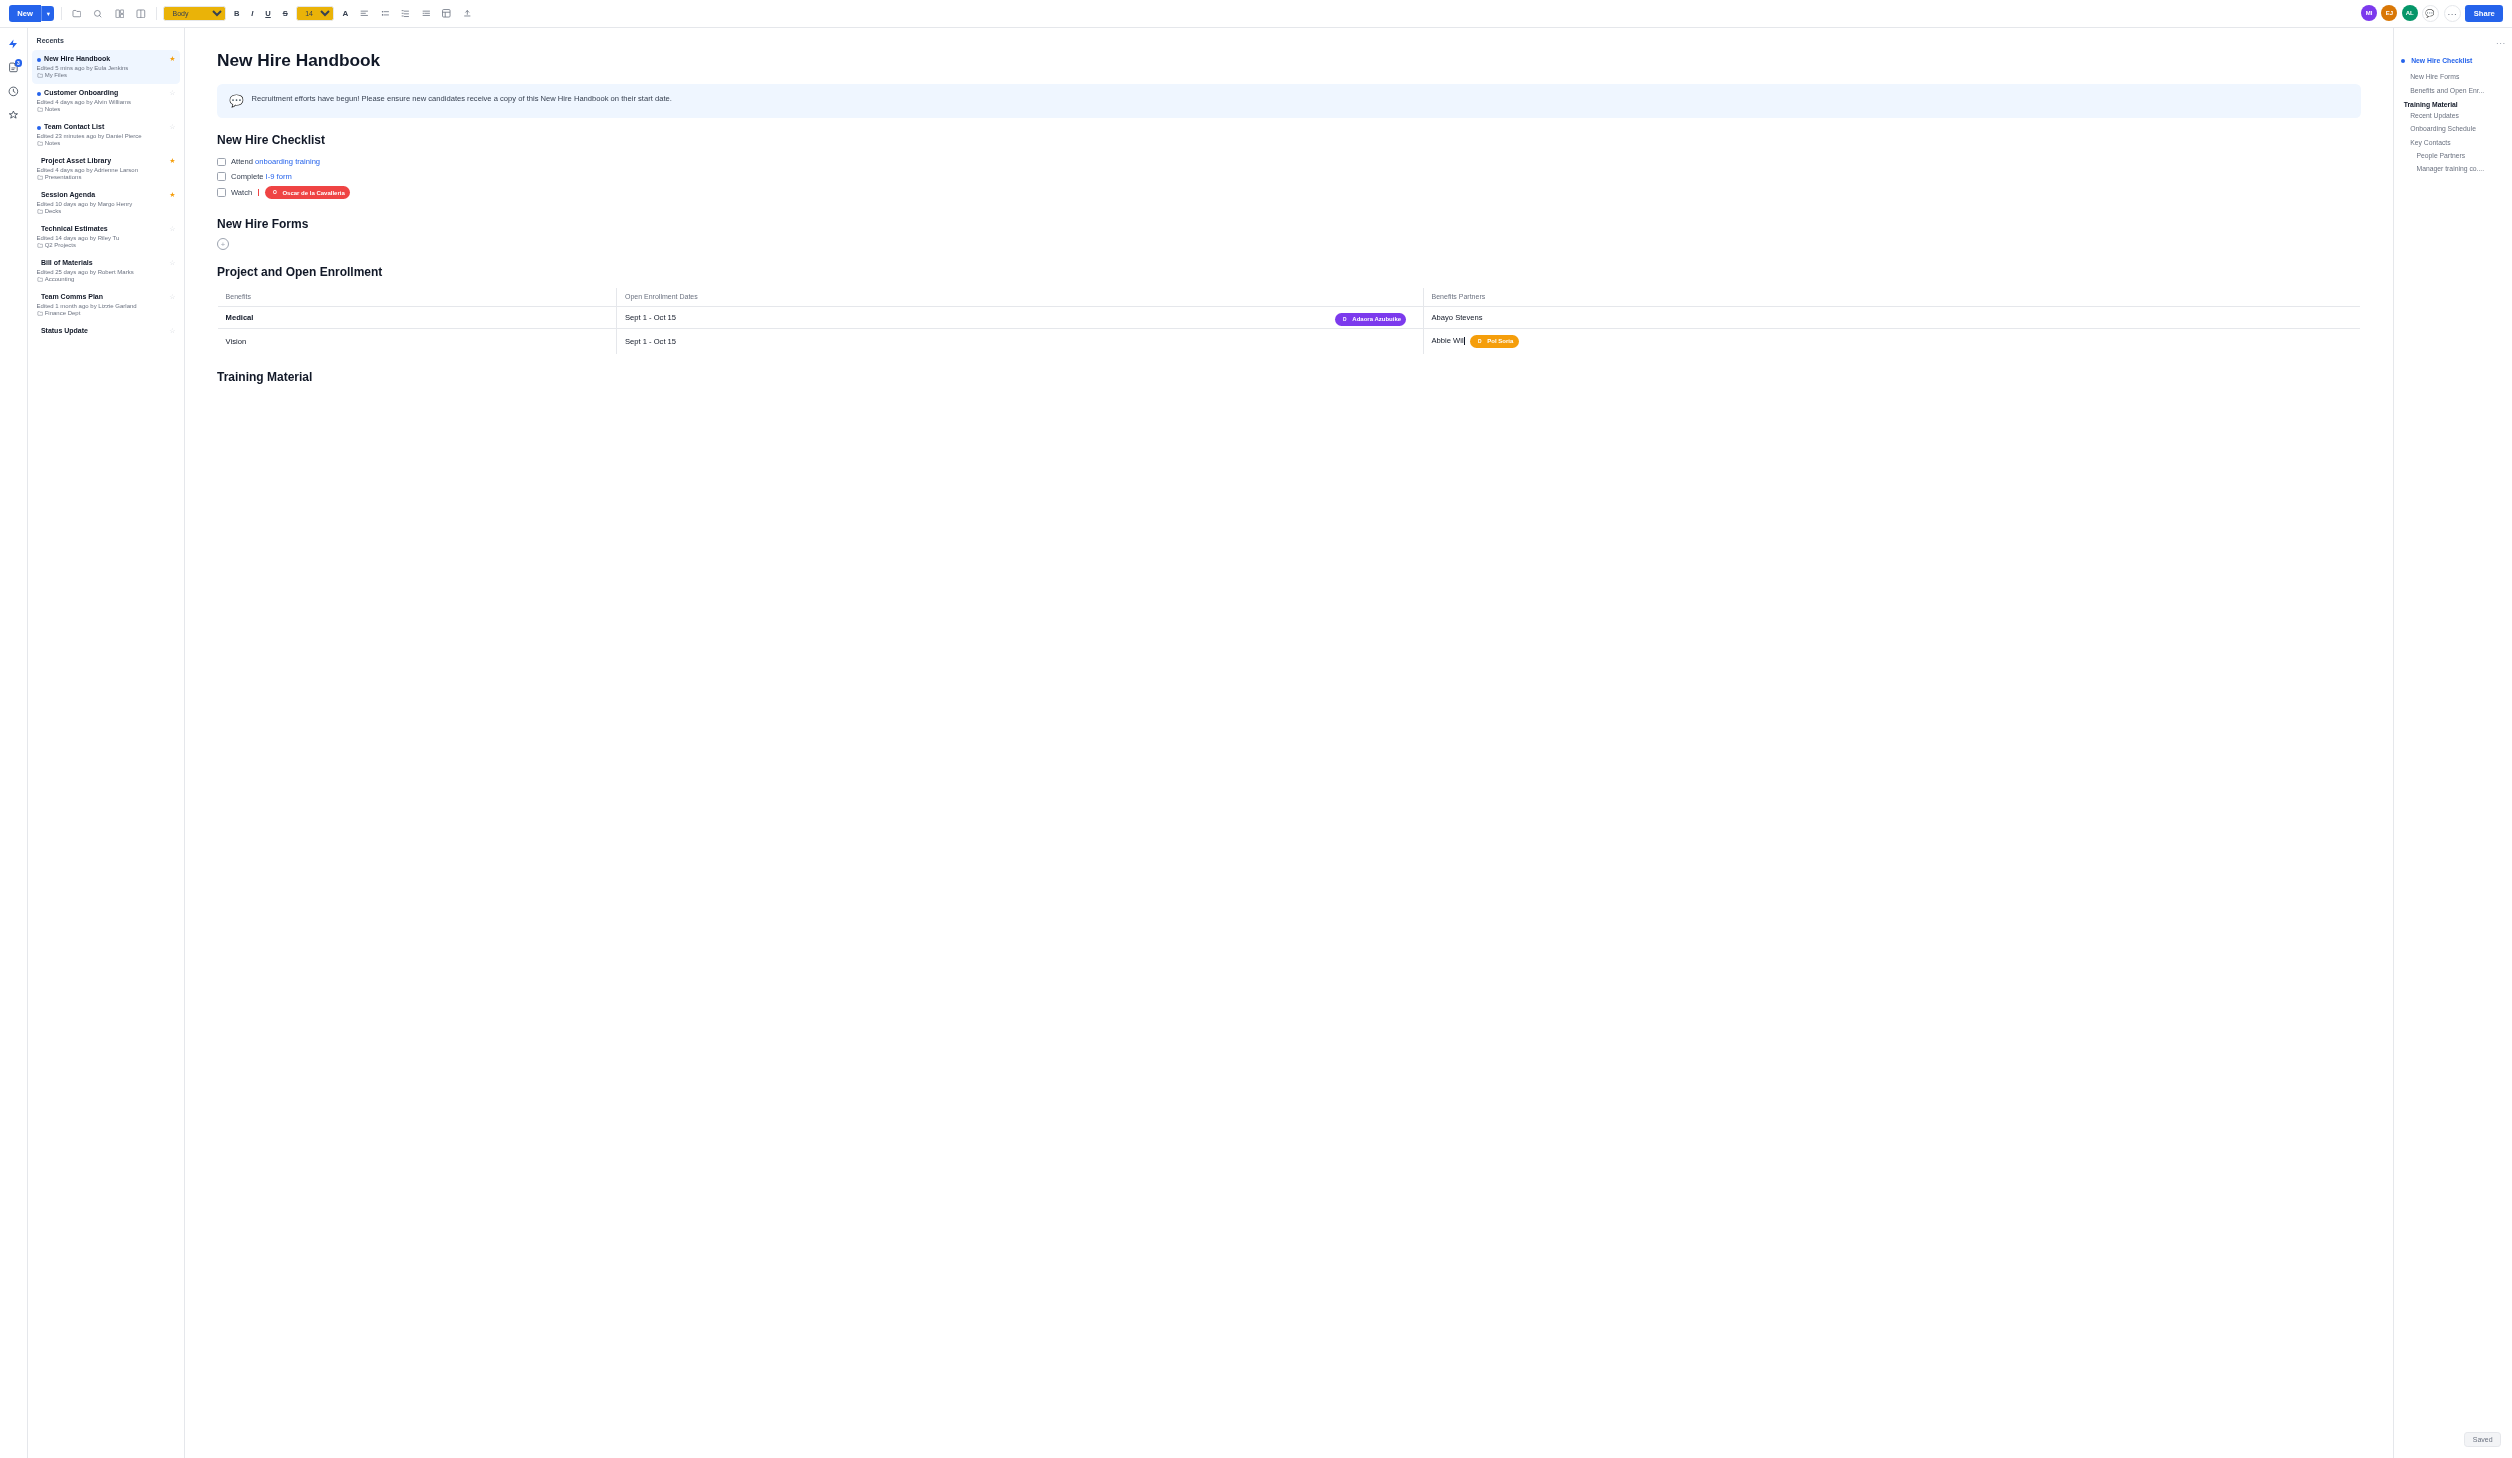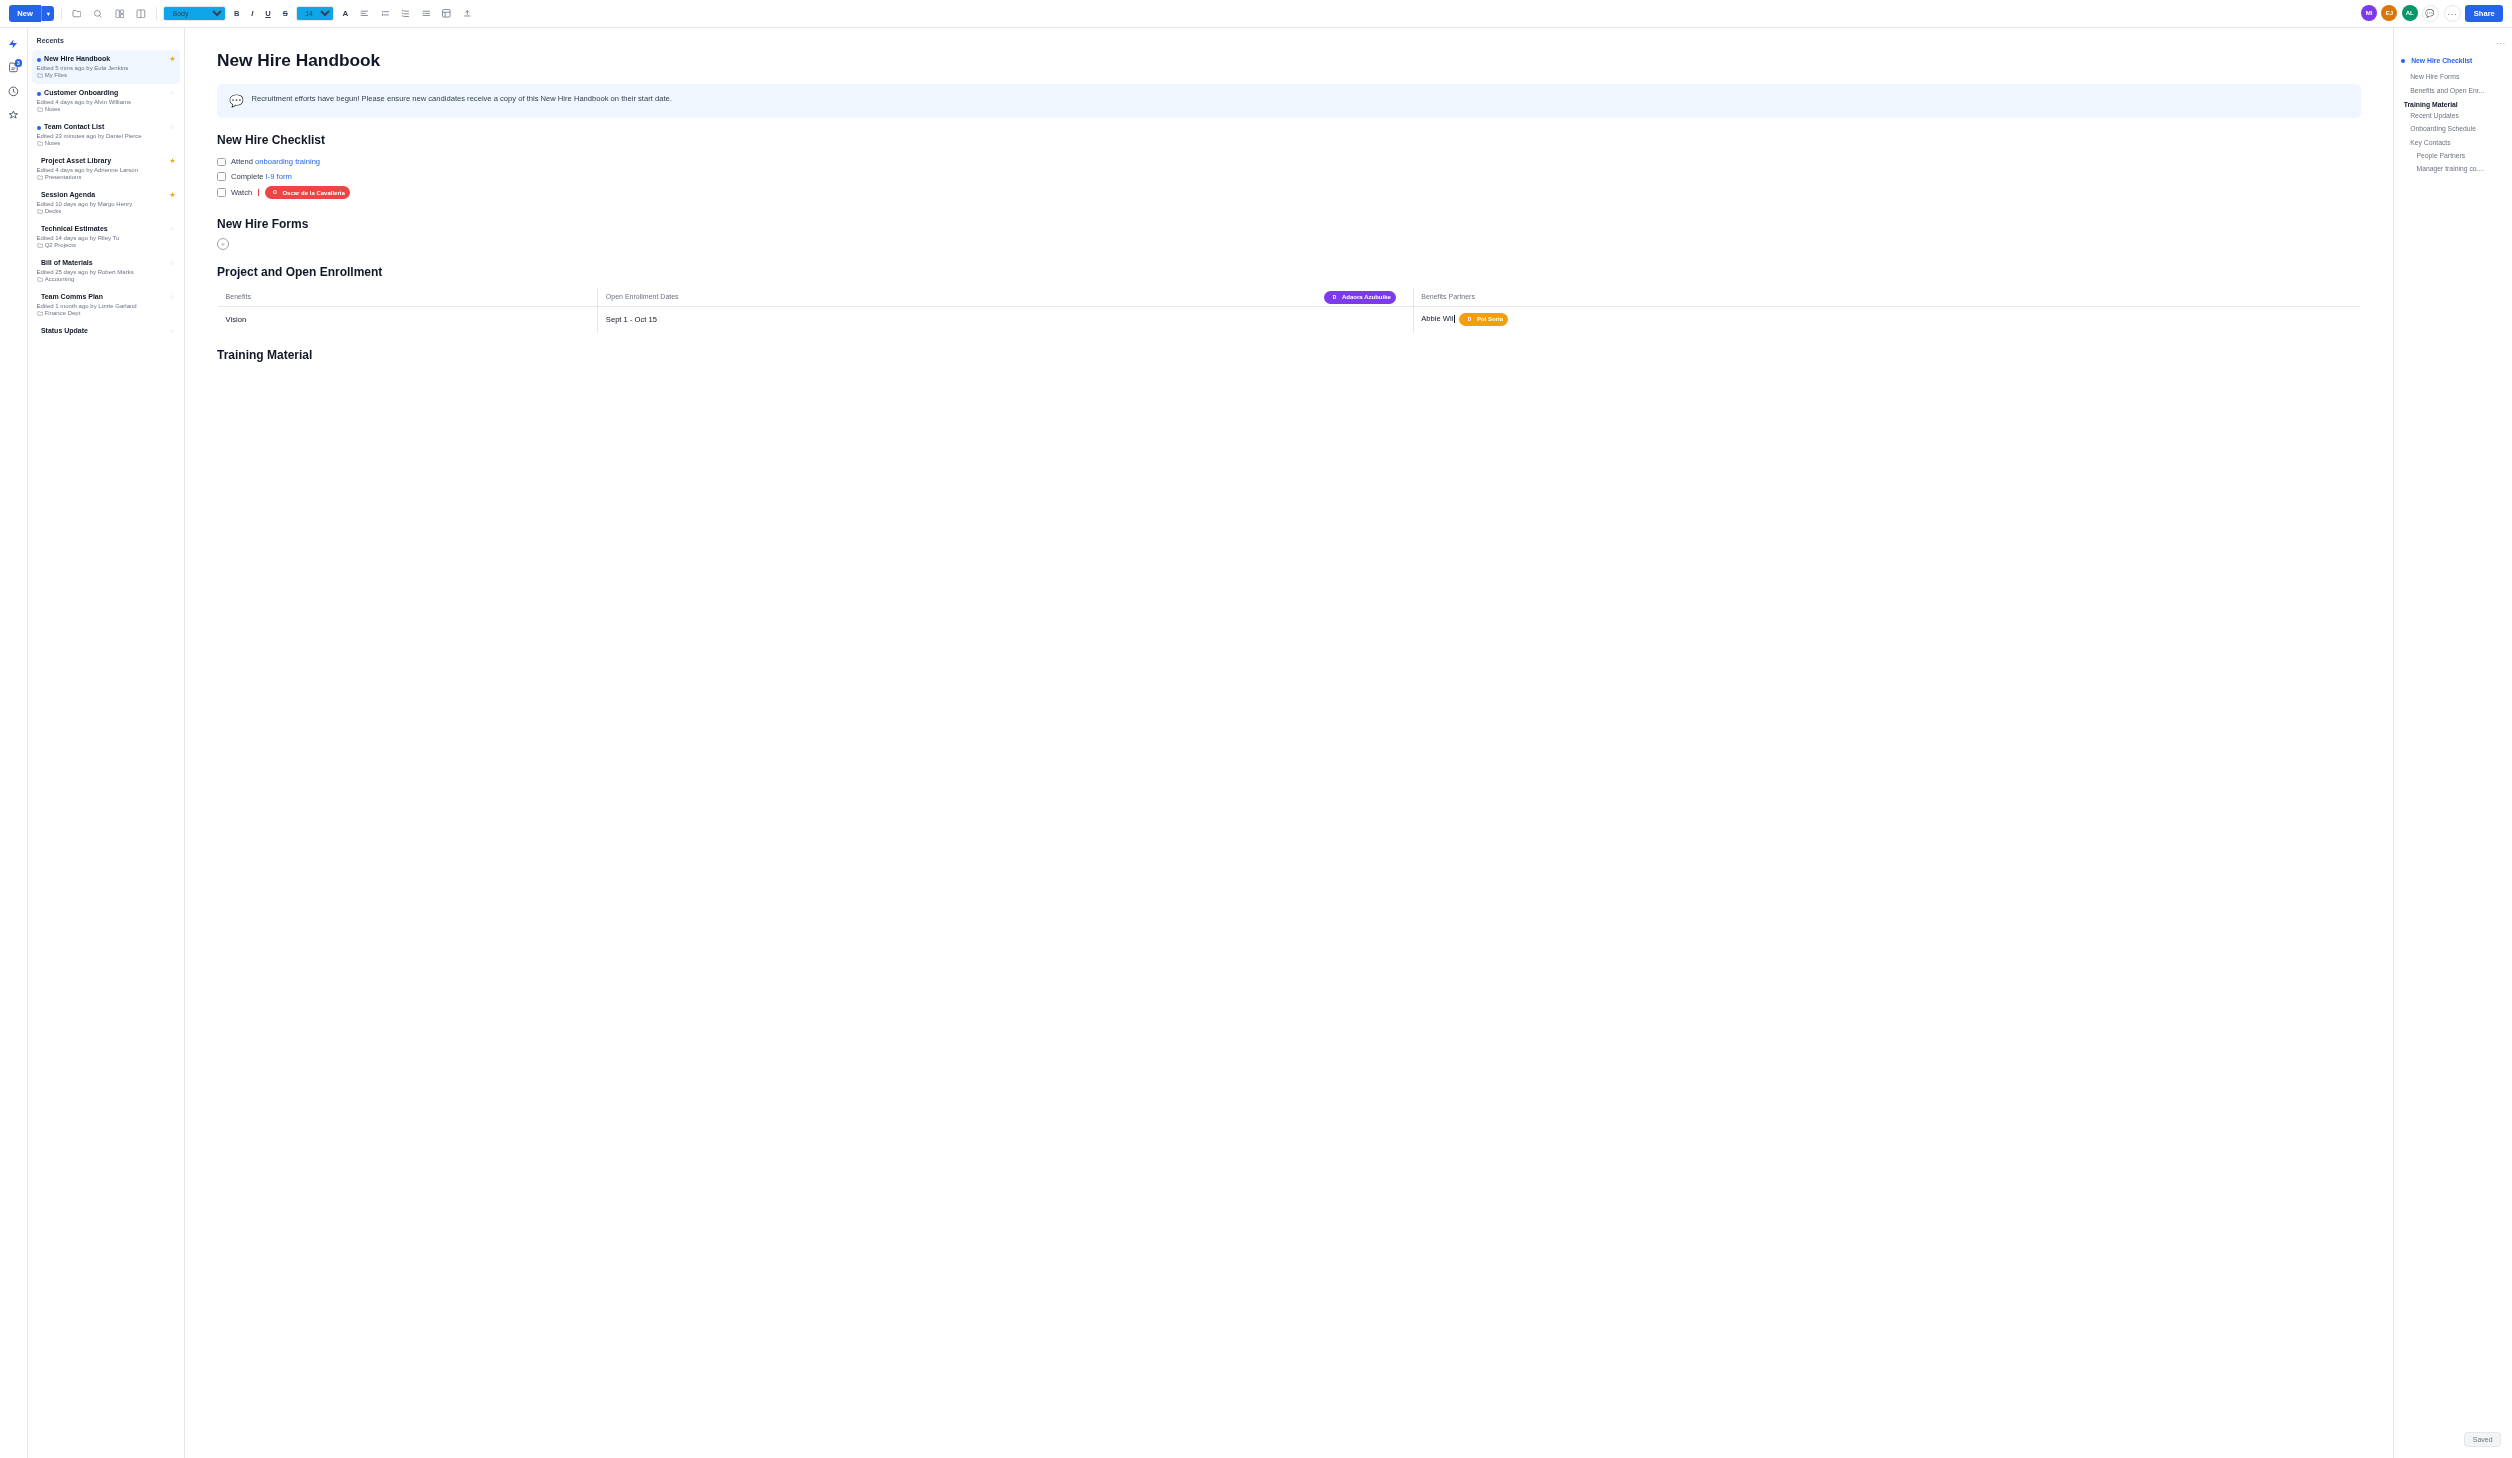--- a/index.html
+++ b/index.html
@@ -20,21 +20,21 @@
       background: #2563eb; color: #fff; border: none; border-left: 0.5px solid rgba(255,255,255,0.3);
       border-radius: 0 3.2px 3.2px 0; padding: 3.8px 4.3px; cursor: pointer; font-size: 6.5px;
     }
     .toolbar-icon-btn {
       background: none; border: none; cursor: pointer; padding: 2.7px 3.8px;
       border-radius: 2.7px; color: #6b7280; font-size: 9.2px; display: flex; align-items: center;
     }
     .toolbar-separator { width: 0.5px; height: 13px; background: #e5e7eb; margin: 0 2.2px; }
     .format-select {
       border: 0.5px solid #e5e7eb; border-radius: 2.7px; padding: 2.2px 4.3px;
-      font-size: 7px; color: #374151; cursor: pointer; background: #0ea5e9;
+      font-size: 7px; color: #374151; cursor: pointer; background: #eab308;
     }
     .format-btn {
       background: none; border: none; cursor: pointer; padding: 2.7px 3.8px;
       border-radius: 2.7px; color: #374151; font-size: 7.6px; font-weight: 600;
     }
     .toolbar-right { margin-left: auto; display: flex; align-items: center; gap: 4.3px; }
     .avatar { width: 16px; height: 16px; border-radius: 50%; display: flex; align-items: center; justify-content: center; font-size: 6px; font-weight: 700; color: #fff; }
     .avatar-mi { background: #7c3aed; }
     .avatar-img { width: 16px; height: 16px; border-radius: 50%; background: #d1d5db; overflow: hidden; }
     .avatar-al { background: #059669; }
@@ -447,20 +447,25 @@
     <table class="benefits-table">
       <thead>
         <tr>
           <th>Benefits</th>
           <th>Open Enrollment Dates</th>
           <th>Benefits Partners</th>
         </tr>
       </thead>
       <tbody>
         <tr>
+          <td style="font-weight:600;">Medical</td>
+          <td>Sept 1 - Oct 15</td>
+          <td>Abayo Stevens</td>
+        </tr>
+        <tr>
           <td style="font-weight:400;">Vision</td>
           <td>Sept 1 - Oct 15</td>
           <td>
             <span>
               <span class="cursor-tooltip purple" style="position:absolute; margin-top:-21.6px; margin-left:-97px;">
                 <span class="cursor-avatar cursor-avatar-purple">D</span>
                 Adaora Azubuike
               </span>
             </span>
             <span>Abbie Wil</span><span class="cursor-bar"></span>

